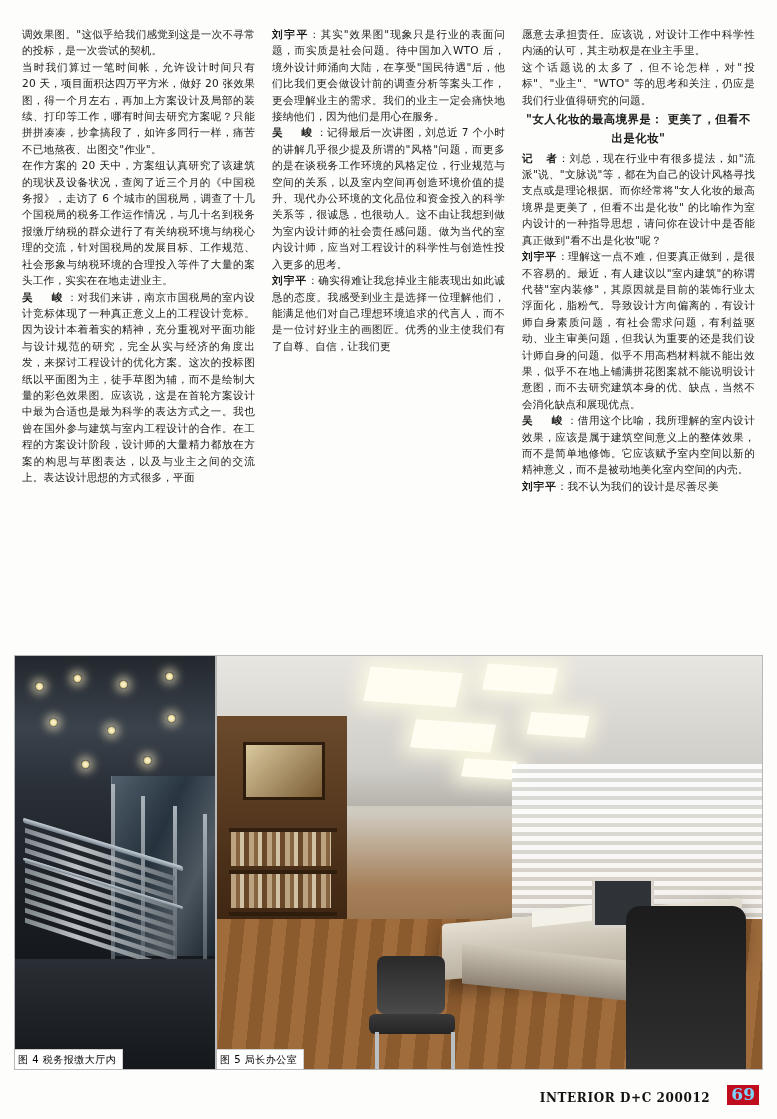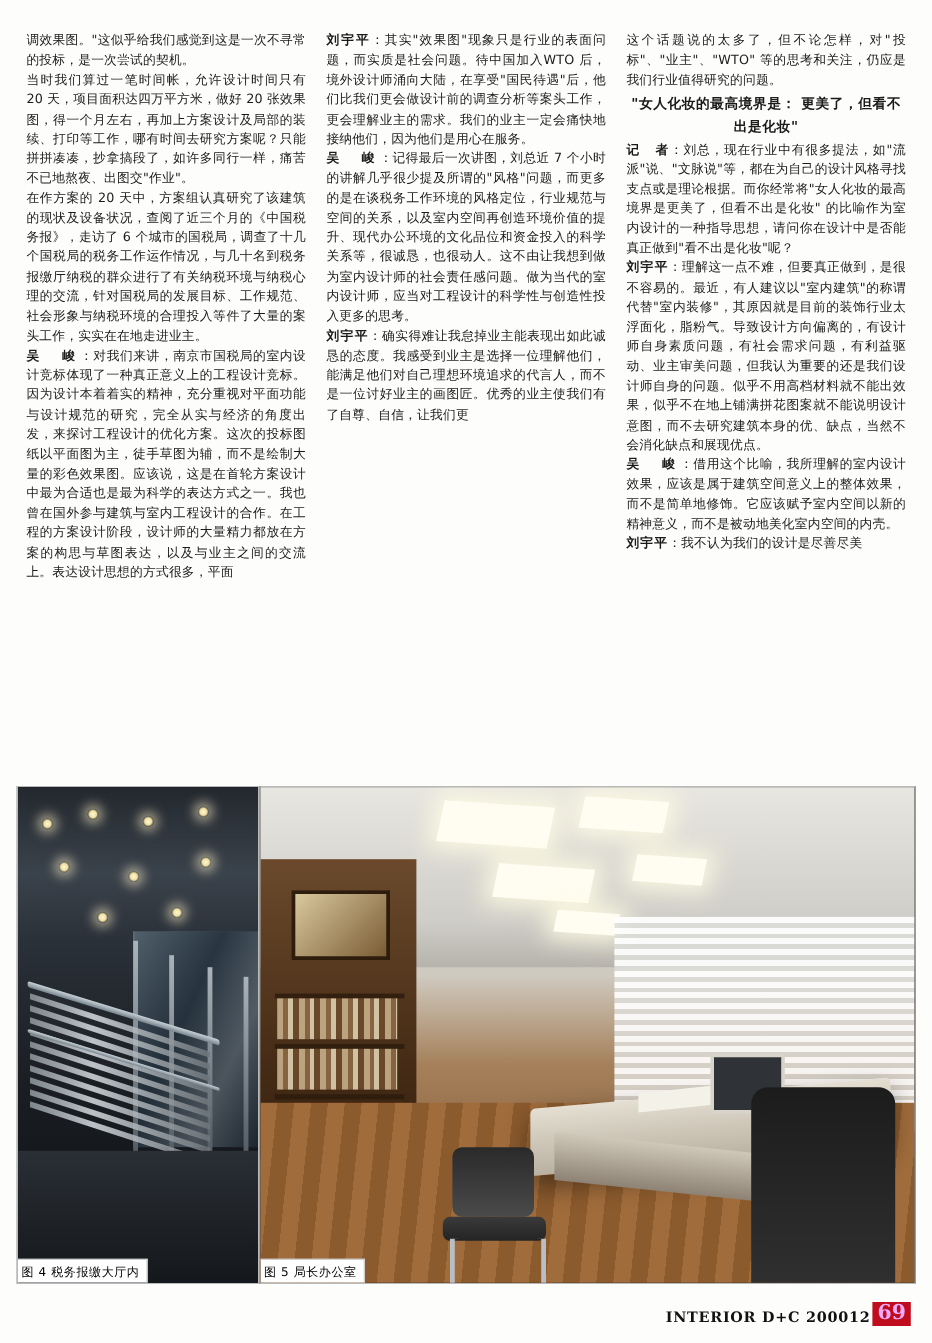--- a/index.html
+++ b/index.html
@@ -185,29 +185,29 @@
     position:absolute;right:108px;top:222px;width:56px;height:44px;
     background:#2f3338;border:3px solid #d8d4cb;border-radius:3px;
   }
   .p5-papers{
     position:absolute;right:170px;top:252px;width:60px;height:16px;
     background:#f3f1e8;transform:skewY(-6deg);
   }
   .footer{
     position:absolute;
     right:18px;bottom:14px;
-    display:flex;align-items:flex-end;gap:2px;
+    display:flex;align-items:flex-end;gap:17px;
   }
   .footer .txt{
     font-family:"DejaVu Serif","Liberation Serif",serif;
     font-weight:bold;font-size:12px;letter-spacing:.6px;
     color:#111;
   }
   .footer .pg{
-    background:#c00d1e;color:#f0abfc;
+    background:#c00d1e;color:#7dd3fc;
     font-family:"DejaVu Serif","Liberation Serif",serif;
     font-weight:bold;font-size:17px;
     padding:0 4px 1px 4px;
     line-height:1.12;
   }
 </style>
 </head>
 <body>
 
 <div class="page">
@@ -221,20 +221,21 @@
       <p><span class="speaker-sp">吴　峻</span><span>：对我们来讲，南京市国税局的室内设计竞标体现了一种真正意义上的工程设计竞标。因为设计本着着实的精神，充分重视对平面功能与设计规范的研究，完全从实与经济的角度出发，来探讨工程设计的优化方案。这次的投标图纸以平面图为主，徒手草图为辅，而不是绘制大量的彩色效果图。应该说，这是在首轮方案设计中最为合适也是最为科学的表达方式之一。我也曾在国外参与建筑与室内工程设计的合作。在工程的方案设计阶段，设计师的大量精力都放在方案的构思与草图表达，以及与业主之间的交流上。表达设计思想的方式很多，平面</span></p>
     </div>
 
     <div class="col">
       <p><span class="speaker">刘宇平</span><span>：其实"效果图"现象只是行业的表面问题，而实质是社会问题。待中国加入WTO 后，境外设计师涌向大陆，在享受"国民待遇"后，他们比我们更会做设计前的调查分析等案头工作，更会理解业主的需求。我们的业主一定会痛快地接纳他们，因为他们是用心在服务。</span></p>
       <p><span class="speaker-sp">吴　峻</span><span>：记得最后一次讲图，刘总近 7 个小时的讲解几乎很少提及所谓的"风格"问题，而更多的是在谈税务工作环境的风格定位，行业规范与空间的关系，以及室内空间再创造环境价值的提升、现代办公环境的文化品位和资金投入的科学关系等，很诚恳，也很动人。这不由让我想到做为室内设计师的社会责任感问题。做为当代的室内设计师，应当对工程设计的科学性与创造性投入更多的思考。</span></p>
       <p><span class="speaker">刘宇平</span><span>：确实得难让我怠掉业主能表现出如此诚恳的态度。我感受到业主是选择一位理解他们，能满足他们对自己理想环境追求的代言人，而不是一位讨好业主的画图匠。优秀的业主使我们有了自尊、自信，让我们更</span></p>
     </div>
 
     <div class="col">
+      <p><span>愿意去承担责任。应该说，对设计工作中科学性内涵的认可，其主动权是在业主手里。</span></p>
       <p><span>这个话题说的太多了，但不论怎样，对"投标"、"业主"、"WTO" 等的思考和关注，仍应是我们行业值得研究的问题。</span></p>
       <div class="subhead">"女人化妆的最高境界是：
 更美了，但看不出是化妆"</div>
       <p><span class="speaker">记　者</span><span>：刘总，现在行业中有很多提法，如"流派"说、"文脉说"等，都在为自己的设计风格寻找支点或是理论根据。而你经常将"女人化妆的最高境界是更美了，但看不出是化妆" 的比喻作为室内设计的一种指导思想，请问你在设计中是否能真正做到"看不出是化妆"呢？</span></p>
       <p><span class="speaker">刘宇平</span><span>：理解这一点不难，但要真正做到，是很不容易的。最近，有人建议以"室内建筑"的称谓代替"室内装修"，其原因就是目前的装饰行业太浮面化，脂粉气。导致设计方向偏离的，有设计师自身素质问题，有社会需求问题，有利益驱动、业主审美问题，但我认为重要的还是我们设计师自身的问题。似乎不用高档材料就不能出效果，似乎不在地上铺满拼花图案就不能说明设计意图，而不去研究建筑本身的优、缺点，当然不会消化缺点和展现优点。</span></p>
       <p><span class="speaker-sp">吴　峻</span><span>：借用这个比喻，我所理解的室内设计效果，应该是属于建筑空间意义上的整体效果，而不是简单地修饰。它应该赋予室内空间以新的精神意义，而不是被动地美化室内空间的内壳。</span></p>
       <p><span class="speaker">刘宇平</span><span>：我不认为我们的设计是尽善尽美</span></p>
     </div>
   </div>
 

